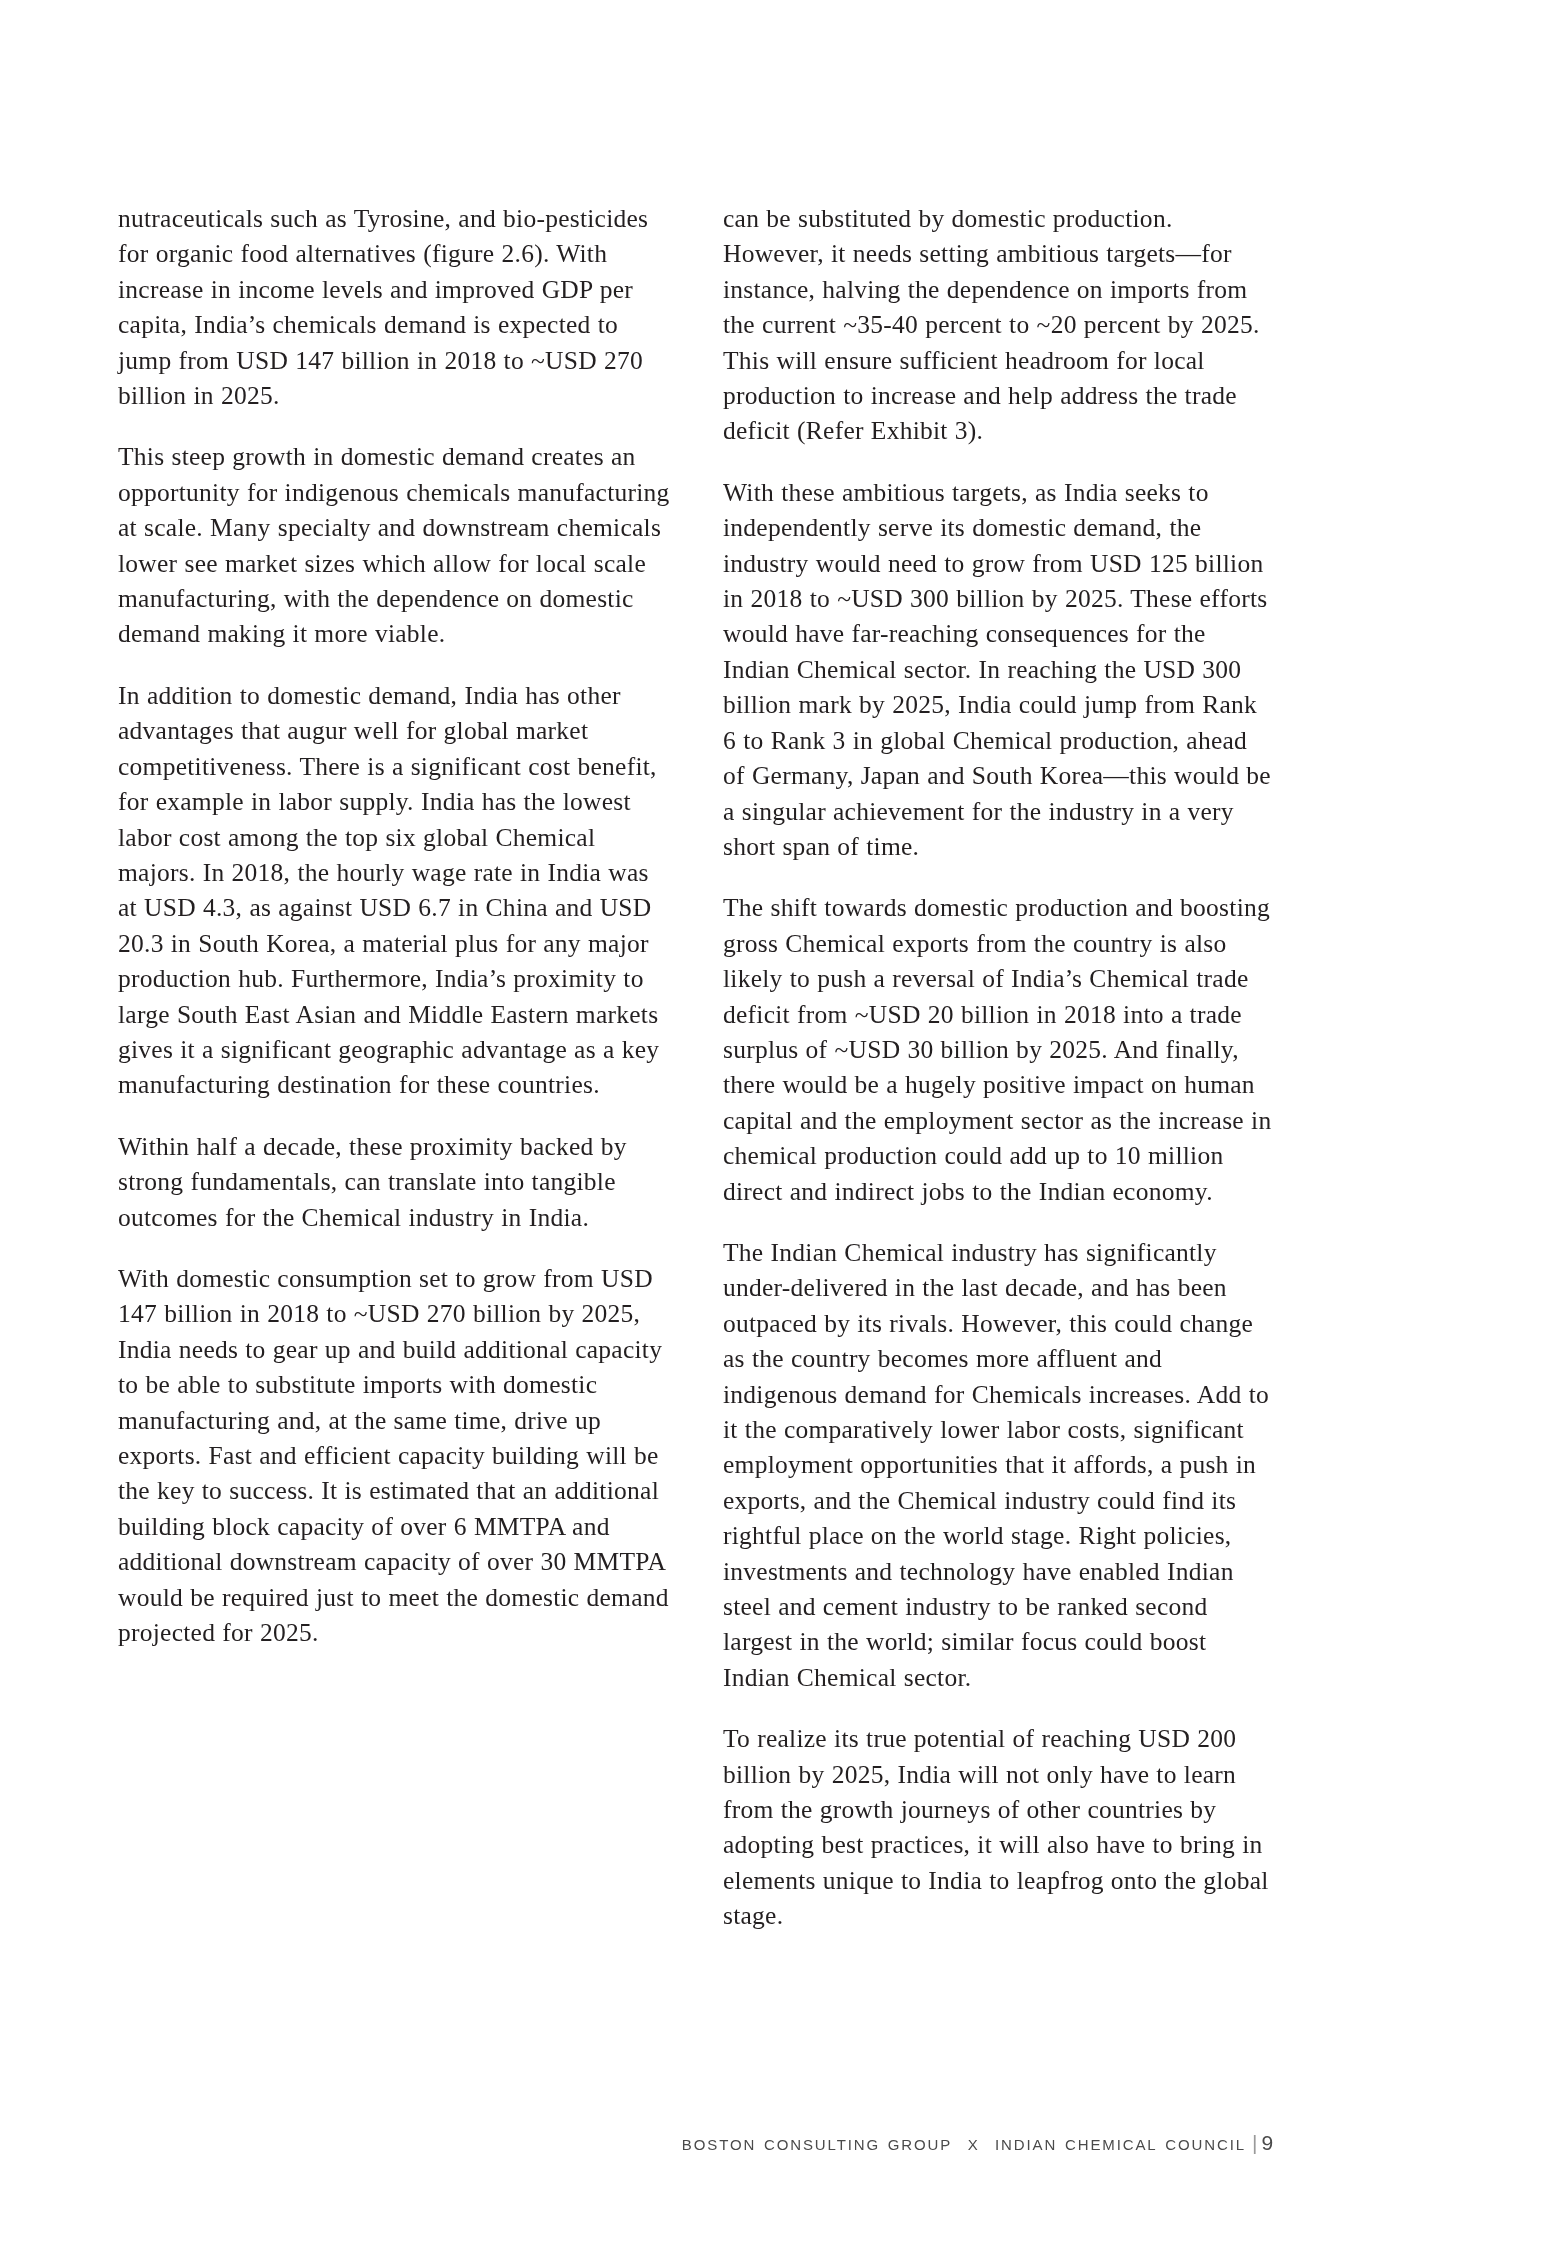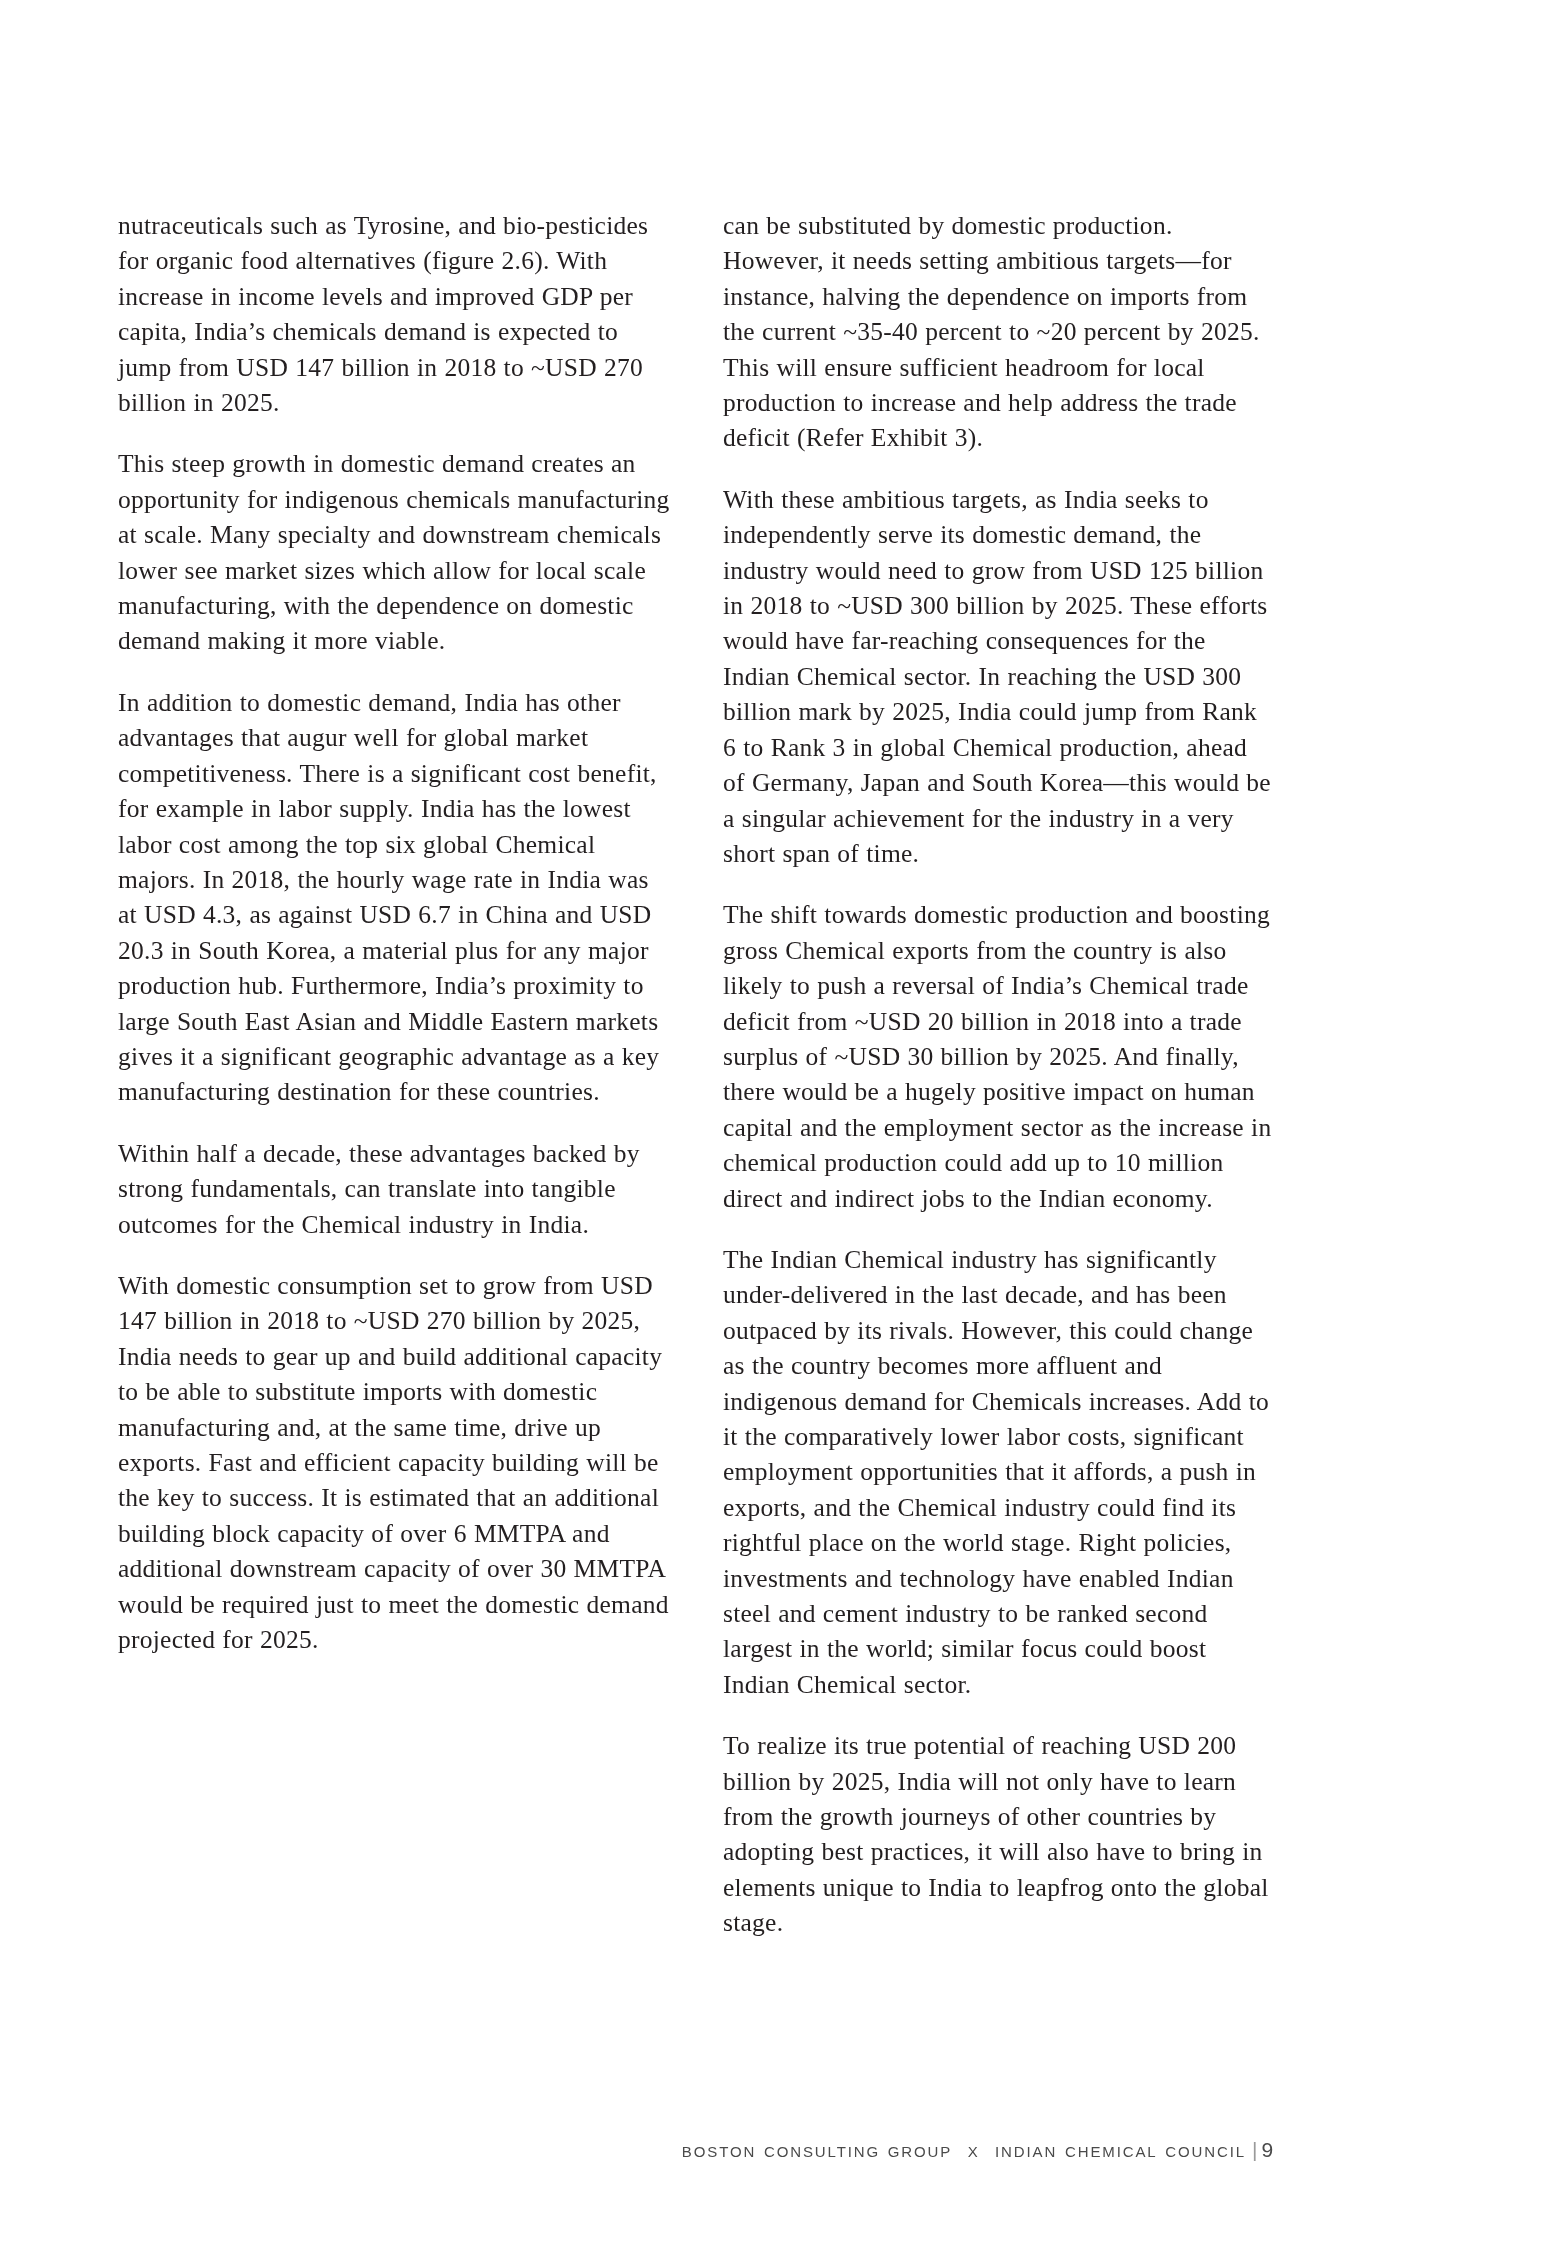--- a/index.html
+++ b/index.html
@@ -12,21 +12,21 @@
     height: 2245px;
     position: relative;
     overflow: hidden;
     font-family: "Liberation Serif", "DejaVu Serif", serif;
     color: #231f20;
     -webkit-font-smoothing: antialiased;
   }
 
   .page {
     position: absolute;
-    left: 0; top: 12px;
+    left: 0; top: 5px;
     width: 1560px;
     height: 1599px;
     background: #ffffff;
   }
 
   .content {
     position: absolute;
     left: 118px;
     top: 196px;
     width: 1157px;
@@ -101,21 +101,21 @@
 
 <div class="page">
 
   <div class="content">
     <div class="columns">
 
       <div class="col">
         <p class="para">nutraceuticals such as Tyrosine, and bio-pesticides for organic food alternatives (figure 2.6). With increase in income levels and improved GDP per capita, India’s chemicals demand is expected to jump from USD 147 billion in 2018 to ~USD 270 billion in 2025.</p>
         <p class="para">This steep growth in domestic demand creates an opportunity for indigenous chemicals manufacturing at scale. Many specialty and downstream chemicals lower see market sizes which allow for local scale manufacturing, with the dependence on domestic demand making it more viable.</p>
         <p class="para">In addition to domestic demand, India has other advantages that augur well for global market competitiveness. There is a significant cost benefit, for example in labor supply. India has the lowest labor cost among the top six global Chemical majors. In 2018, the hourly wage rate in India was at USD 4.3, as against USD 6.7 in China and USD 20.3 in South Korea, a material plus for any major production hub. Furthermore, India’s proximity to large South East Asian and Middle Eastern markets gives it a significant geographic advantage as a key manufacturing destination for these countries.</p>
-        <p class="para">Within half a decade, these advantages backed by strong fundamentals, can translate into tangible outcomes for the Chemical industry in India.</p>
+        <p class="para">Within half a decade, these proximity backed by strong fundamentals, can translate into tangible outcomes for the Chemical industry in India.</p>
         <p class="para">With domestic consumption set to grow from USD 147 billion in 2018 to ~USD 270 billion by 2025, India needs to gear up and build additional capacity to be able to substitute imports with domestic manufacturing and, at the same time, drive up exports. Fast and efficient capacity building will be the key to success. It is estimated that an additional building block capacity of over 6 MMTPA and additional downstream capacity of over 30 MMTPA would be required just to meet the domestic demand projected for 2025.</p>
       </div>
 
       <div class="col">
         <p class="para">can be substituted by domestic production. However, it needs setting ambitious targets—for instance, halving the dependence on imports from the current ~35-40 percent to ~20 percent by 2025. This will ensure sufficient headroom for local production to increase and help address the trade deficit (Refer Exhibit 3).</p>
         <p class="para">With these ambitious targets, as India seeks to independently serve its domestic demand, the industry would need to grow from USD 125 billion in 2018 to ~USD 300 billion by 2025. These efforts would have far-reaching consequences for the Indian Chemical sector. In reaching the USD 300 billion mark by 2025, India could jump from Rank 6 to Rank 3 in global Chemical production, ahead of Germany, Japan and South Korea—this would be a singular achievement for the industry in a very short span of time.</p>
         <p class="para">The shift towards domestic production and boosting gross Chemical exports from the country is also likely to push a reversal of India’s Chemical trade deficit from ~USD 20 billion in 2018 into a trade surplus of ~USD 30 billion by 2025. And finally, there would be a hugely positive impact on human capital and the employment sector as the increase in chemical production could add up to 10 million direct and indirect jobs to the Indian economy.</p>
         <p class="para">The Indian Chemical industry has significantly under-delivered in the last decade, and has been outpaced by its rivals. However, this could change as the country becomes more affluent and indigenous demand for Chemicals increases. Add to it the comparatively lower labor costs, significant employment opportunities that it affords, a push in exports, and the Chemical industry could find its rightful place on the world stage. Right policies, investments and technology have enabled Indian steel and cement industry to be ranked second largest in the world; similar focus could boost Indian Chemical sector.</p>
         <p class="para">To realize its true potential of reaching USD 200 billion by 2025, India will not only have to learn from the growth journeys of other countries by adopting best practices, it will also have to bring in elements unique to India to leapfrog onto the global stage.</p>
       </div>

